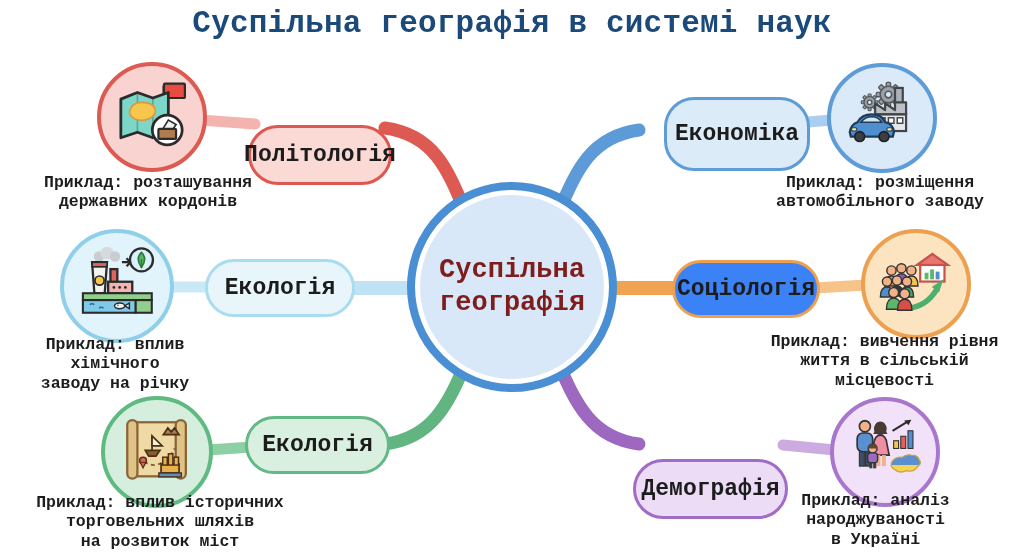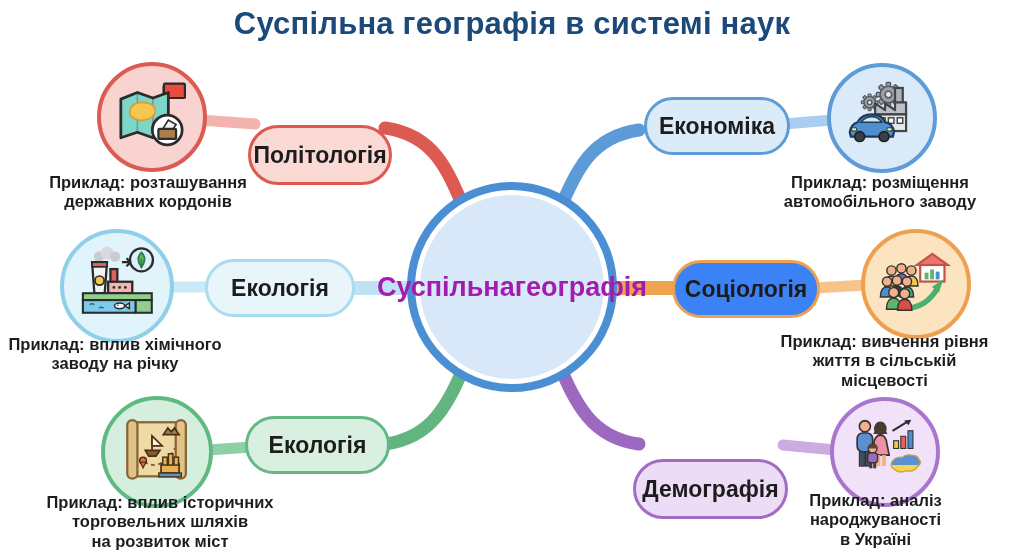--- a/index.html
+++ b/index.html
@@ -1,18 +1,18 @@
 <!DOCTYPE html>
 <html lang="uk"><head>
 <meta charset="utf-8">
 <style>
   html,body{margin:0;padding:0;background:#ffffff;}
   #canvas{
     position:relative;width:1024px;height:559px;overflow:hidden;background:#ffffff;
-    font-family:Liberation Sans, sans-serif;
+    font-family:Liberation Mono, monospace;
   }
   .title{
     position:absolute;left:0;top:6px;width:1024px;text-align:center;
     font-size:31px;font-weight:800;color:#1b4a7a;letter-spacing:0.2px;
   }
   #links{position:absolute;left:0;top:0;z-index:1;}
   .node,.icon-circle,.example,.center-node{position:absolute;z-index:2;box-sizing:border-box;}
   .node{
     display:flex;align-items:center;justify-content:center;
     border-radius:30px;border:3.5px solid;
@@ -24,41 +24,41 @@
   }
   .icon-circle svg{width:78%;height:78%;}
   .example{
     font-size:16.5px;font-weight:800;color:#1d1d1d;text-align:center;
     line-height:1.17;white-space:pre-line;
   }
   .center-node{
     left:407px;top:182px;width:210px;height:210px;border-radius:50%;
     border:8px solid #4a8fd3;background:#d9e8f8;
     box-shadow:inset 0 0 0 5px #ffffff;
-    display:flex;flex-direction:row;align-items:center;justify-content:center;
-    font-size:27px;font-weight:800;color:#a21caf;line-height:1.22;text-align:center;
+    display:flex;flex-direction:column;align-items:center;justify-content:center;
+    font-size:27px;font-weight:800;color:#7f1d1d;line-height:1.22;text-align:center;
   }
   
   .b-pol .node{background:#fbdad6;border-color:#de5850;}
   .b-pol .icon-circle{background:#f8d3cf;border-color:#dd5a52;}
   .b-eco .node{background:#e8f6fc;border-color:#aadcf0;}
   .b-eco .icon-circle{background:#e1f3fb;border-color:#90cfe9;}
   .b-his .node{background:#d9efdf;border-color:#63b886;}
   .b-his .icon-circle{background:#d5eedd;border-color:#5fba81;}
   .b-ecn .node{background:#dcebf8;border-color:#5e9cd8;}
   .b-ecn .icon-circle{background:#dbeaf8;border-color:#5e9cd8;}
   .b-soc .node{background:#3b82f6;border-color:#eda04f;}
   .b-soc .icon-circle{background:#fce4c0;border-color:#eda04f;}
   .b-dem .node{background:#eddcf6;border-color:#a06cc6;}
   .b-dem .icon-circle{background:#f2e2f9;border-color:#a877cd;}
   
   .pos-pill-pol{left:248px;top:97px;width:144px;height:60px;margin-top:28px;}
   .pos-pill-eco{left:205px;top:259px;width:150px;height:58px;align-items:center;}
   .pos-pill-his{left:245px;top:416px;width:145px;height:58px;}
-  .pos-pill-ecn{left:644px;top:97px;width:146px;height:58px;}
+  .pos-pill-ecn{left:664px;top:97px;width:146px;height:74px;}
   .pos-pill-soc{left:672px;top:260px;width:148px;height:58px;}
   .pos-pill-dem{left:633px;top:414px;width:155px;height:60px;margin-top:45px;}
   .pos-ic-pol{left:97px;top:62px;width:110px;height:110px;}
   .pos-ic-eco{left:60px;top:229px;width:114px;height:114px;}
   .pos-ic-his{left:101px;top:396px;width:112px;height:112px;}
   .pos-ic-ecn{left:827px;top:63px;width:110px;height:110px;}
   .pos-ic-soc{left:861px;top:229px;width:110px;height:110px;}
   .pos-ic-dem{left:830px;top:397px;width:110px;height:110px;}
   .pos-ex-pol{left:18px;top:173px;width:260px;}
   .pos-ex-eco{left:0px;top:335px;width:230px;}

